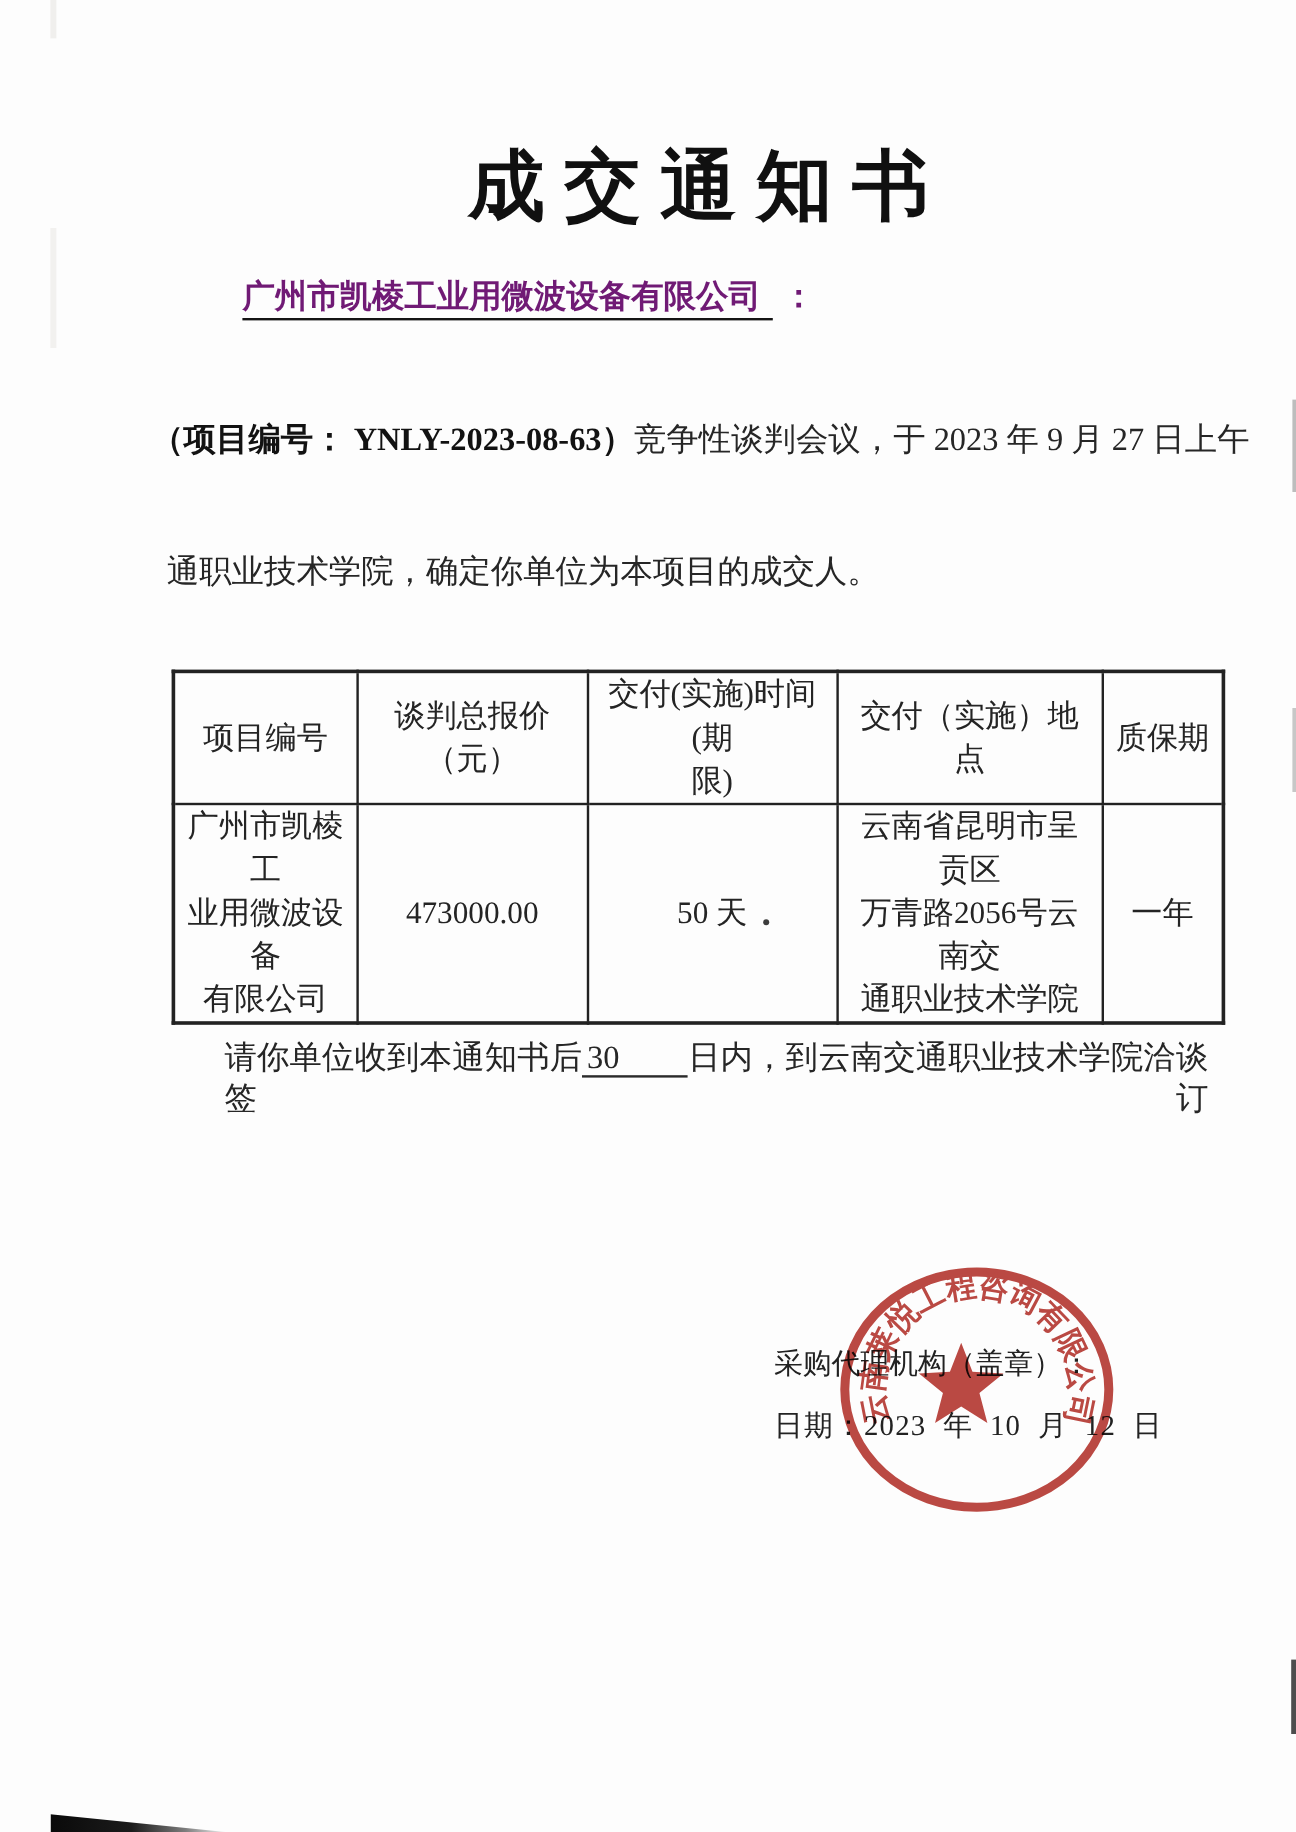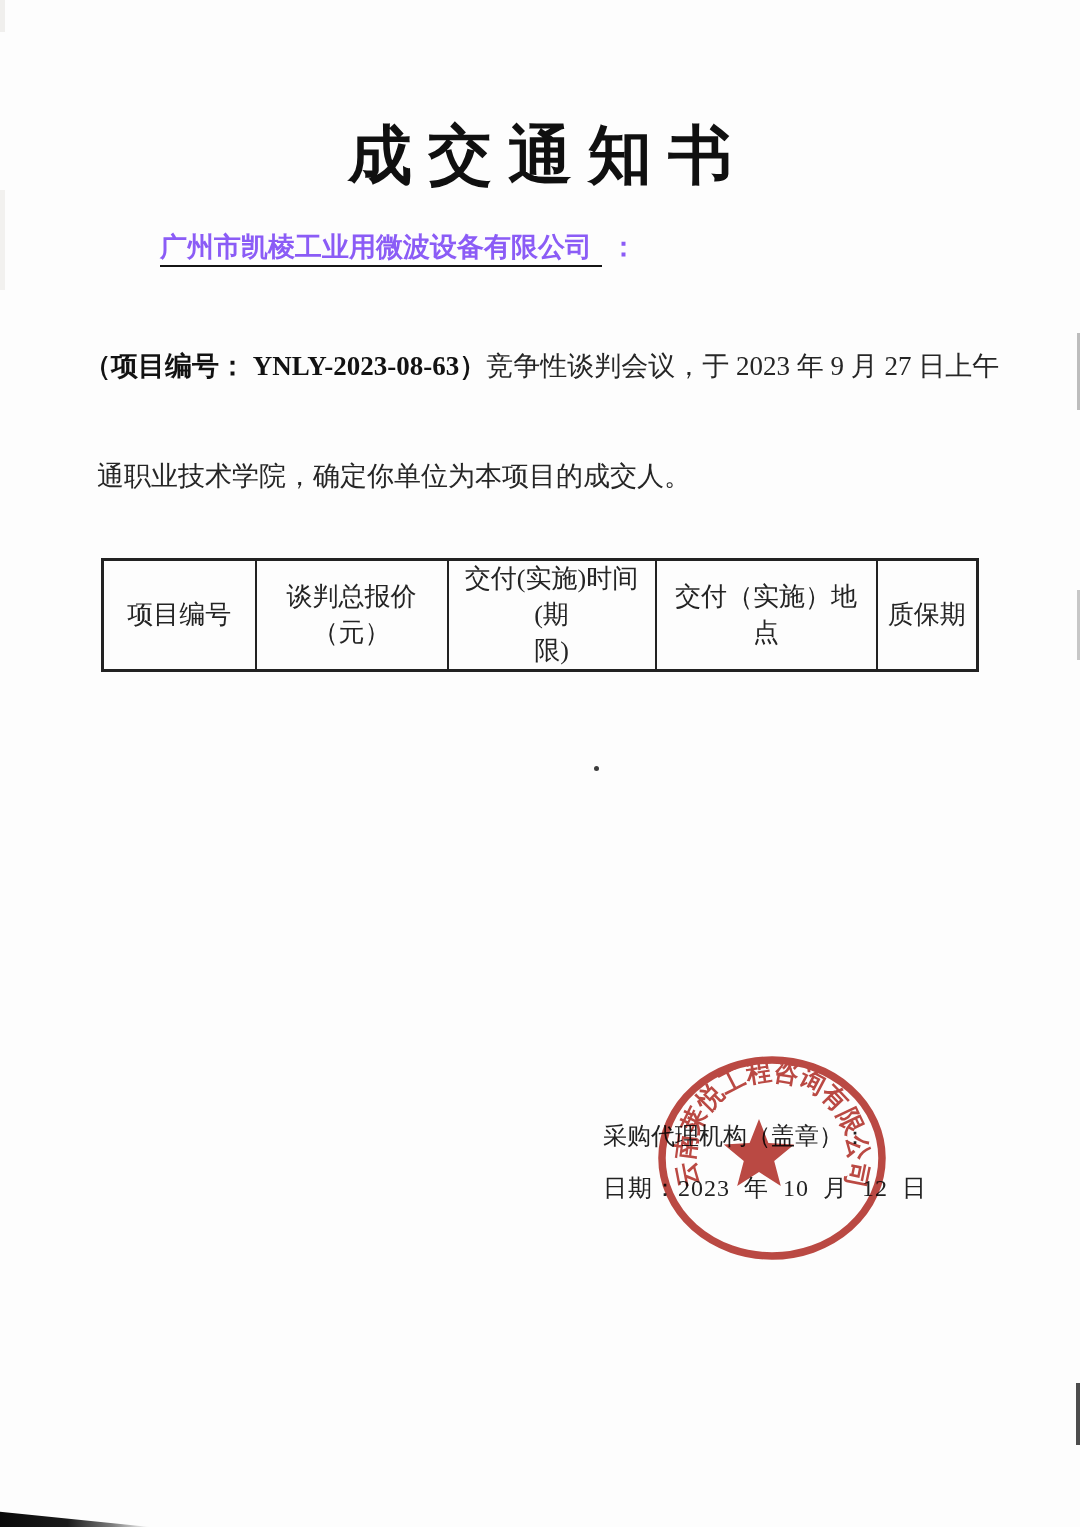--- a/index.html
+++ b/index.html
@@ -4,31 +4,31 @@
 <style>
   html,body{margin:0;padding:0;}
   body{
     width:1080px;height:1527px;
     background:#fdfdfd;
     font-family:"Liberation Serif","DejaVu Serif",serif;
     color:#1c1c1c;
     position:relative;
     overflow:hidden;
   }
-  .page{position:absolute;inset:0;}
+  .page{position:absolute;inset:0;margin-left:42px;}
   .doc-title{
     position:absolute;top:112px;left:0;width:1080px;
     text-align:center;
     font-size:64px;font-weight:bold;
     letter-spacing:16px;padding-left:16px;box-sizing:border-box;
     color:#101010;
   }
   .addressee{
     position:absolute;top:229px;left:160px;
-    font-size:27px;font-weight:bold;color:#8b5cf6;
+    font-size:27px;font-weight:bold;color:#701a75;
     white-space:nowrap;
   }
   .addressee .name{
     border-bottom:2.5px solid #141414;
     padding-right:10px;padding-bottom:3px;
   }
   .addressee .colon{margin-left:8px;}
   .bodyline{
     position:absolute;left:97px;width:868px;
     font-size:27px;line-height:34px;color:#262626;
@@ -114,23 +114,35 @@
     <tbody>
         <tr class="hrow">
       <th>项目编号</th>
       <th>谈判总报价
 （元）</th>
       <th>交付(实施)时间(期
 限)</th>
       <th>交付（实施）地点</th>
       <th>质保期</th>
     </tr>
+    <tr class="brow">
+      <td>广州市凯棱工
+业用微波设备
+有限公司</td>
+      <td>473000.00</td>
+      <td>50 天</td>
+      <td>云南省昆明市呈贡区
+万青路2056号云南交
+通职业技术学院</td>
+      <td>一年</td>
+    </tr>
   </tbody>
     </table>
 
+  <div class="bodyline just notice1"><span>请你单位收到本通知书后</span><span class="blank">30</span><span>日内，到云南交通职业技术学院洽谈签订</span></div>
 
   <div class="sig agency">采购代理机构（盖章）：</div>
   <div class="sig date">日期：2023 年 10 月 12 日</div>
 
   <svg class="stamp" viewBox="0 0 235 212" xmlns="http://www.w3.org/2000/svg">
     <defs>
       <path id="arc" d="M 43.7 130.7 A 78 78 0 1 1 190.3 130.7" fill="none"></path>
     </defs>
     <ellipse cx="117" cy="104" rx="110" ry="98" fill="none" stroke-width="7.5" stroke="#b5352e"></ellipse>
     <polygon points="104,65 113.4,89.1 139.2,90.6 119.2,106.9 125.8,131.9 104,118 82.2,131.9 88.8,106.9 68.8,90.6 94.6,89.1" fill="#b5352e"></polygon>

